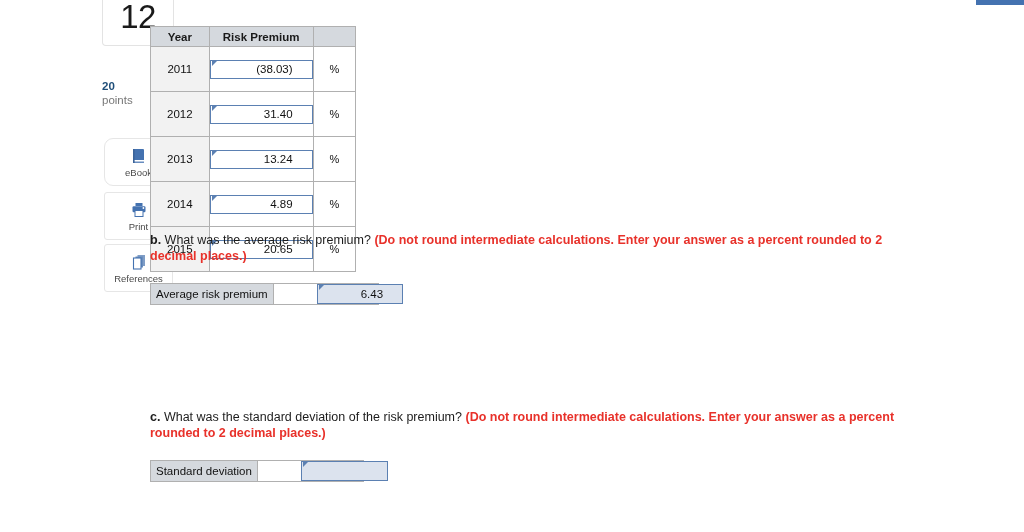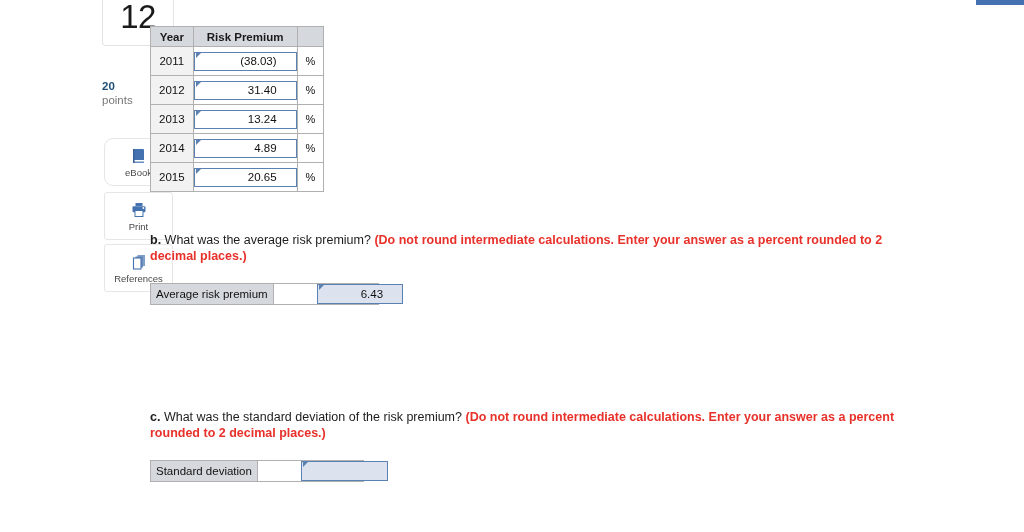--- a/index.html
+++ b/index.html
@@ -124,21 +124,21 @@
   
   .rp-table {
     position: absolute;
     left: 150px;
     top: 26px;
     border-collapse: collapse;
     font-size: 11.5px;
   }
   .rp-table th, .rp-table td {
     border: 1px solid #b0b0b0;
-    padding: 8px;
+    padding: 16px;
     height: 19px;
     box-sizing: border-box;
   }
   .rp-table th {
     background: #d5d9de;
     font-weight: bold;
     font-size: 11.5px;
     color: #1a1a1a;
     text-align: center;
     padding: 0 7px;

